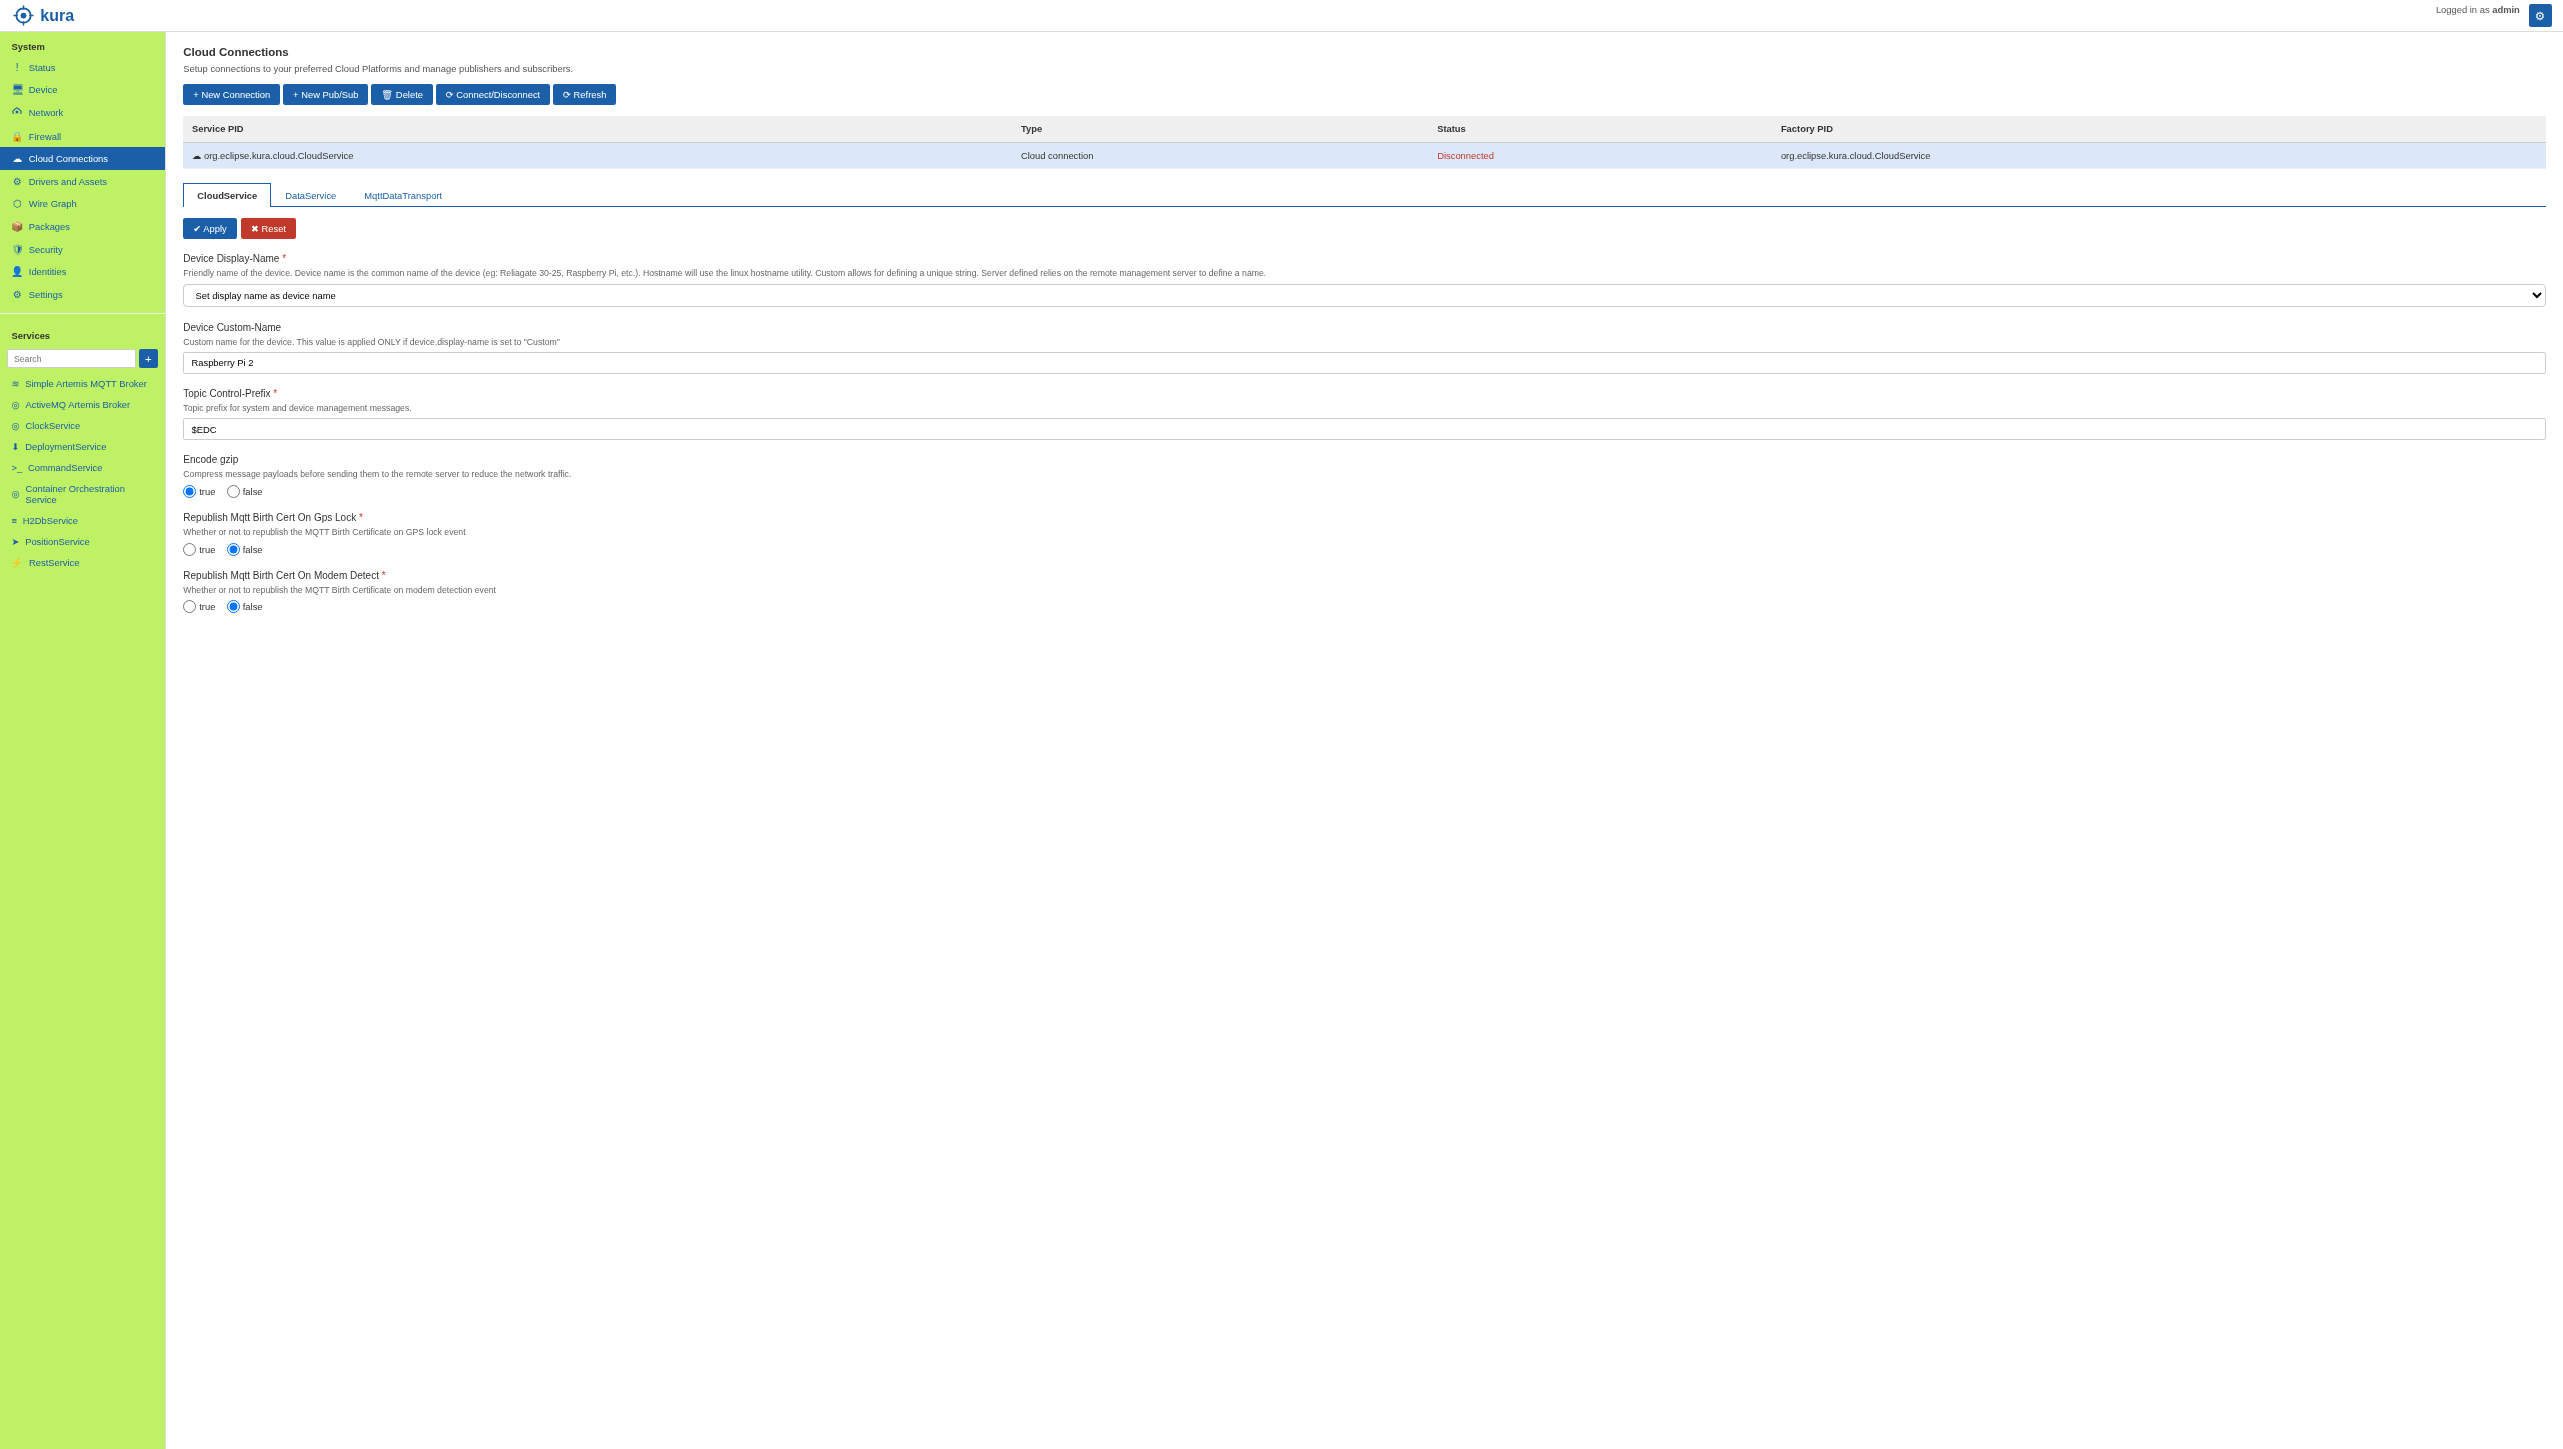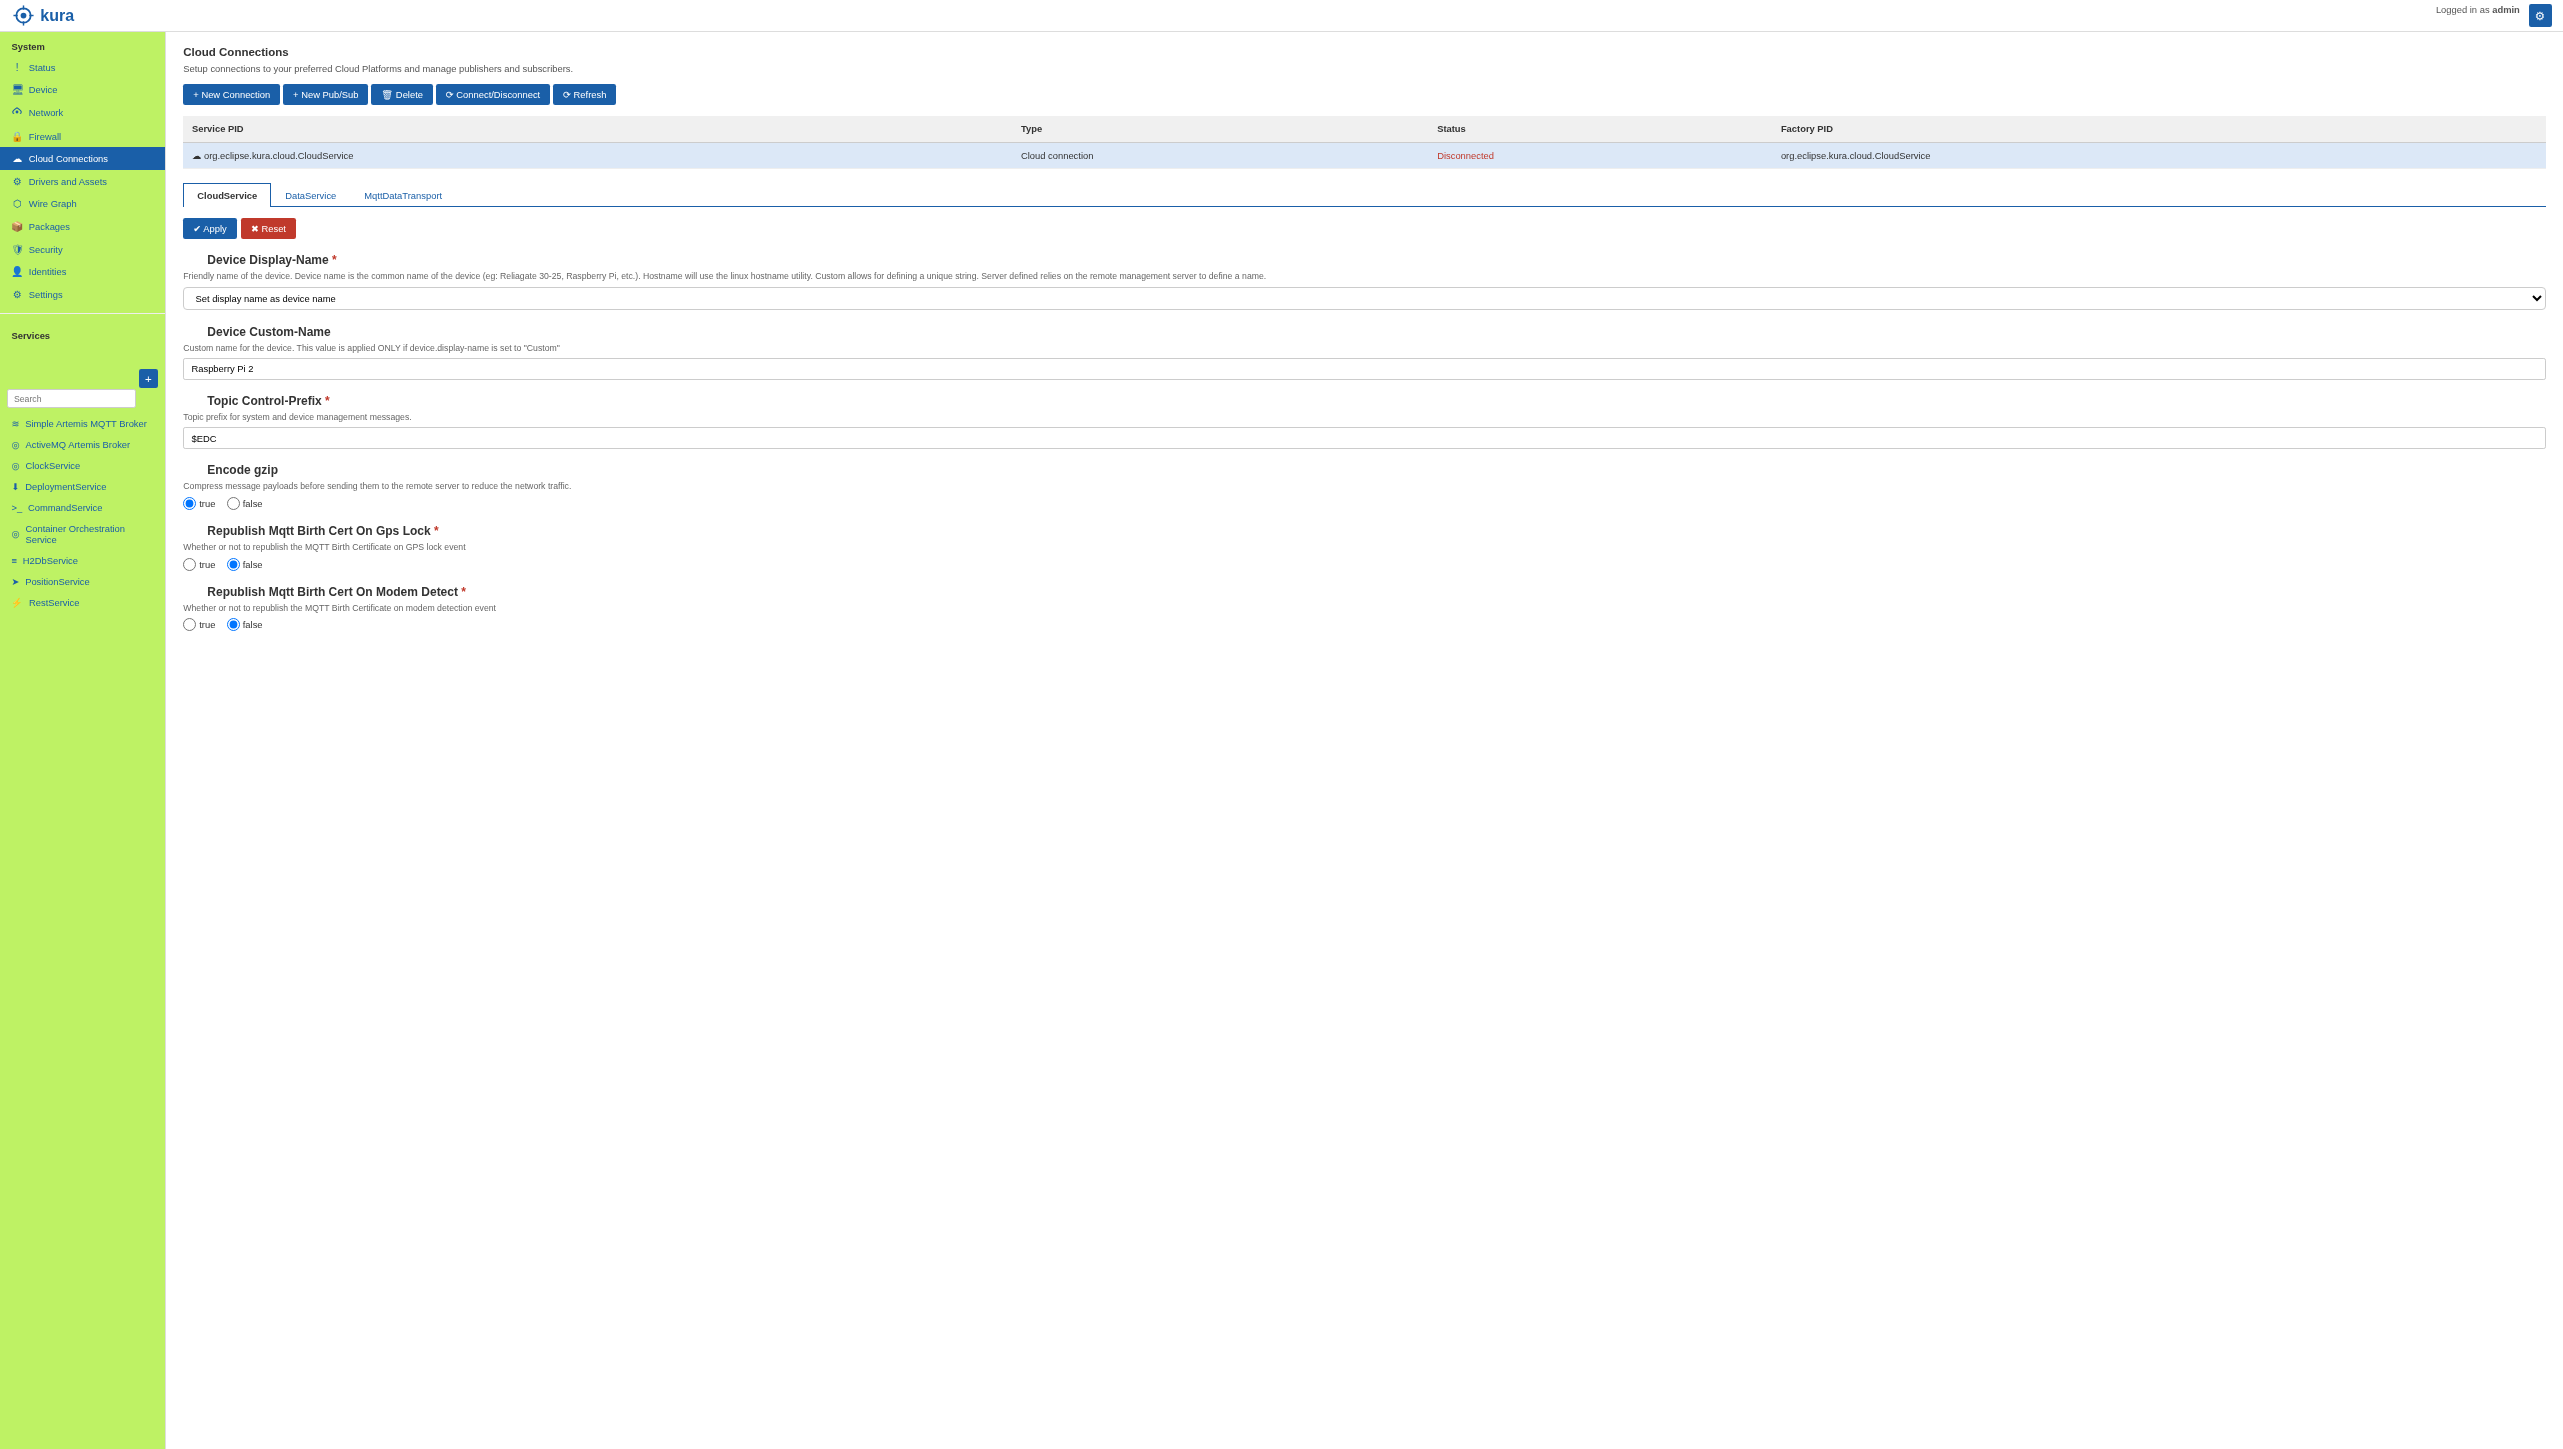--- a/index.html
+++ b/index.html
@@ -94,21 +94,20 @@
       align-items: center;
       gap: 2.9px;
       padding: 4.3px 7.2px;
     }
     .search-input {
       flex: 1;
       padding: 3.6px 5.8px;
       border: 0.7px solid #ccc;
       border-radius: 2.2px;
       font-size: 8.7px;
-      margin-top: 40px;
     }
     .add-service-btn {
       background: #1a5fa8;
       color: white;
       border: none;
       border-radius: 2.2px;
       width: 19px;
       height: 19px;
       cursor: pointer;
       font-size: 11.5px;
@@ -248,25 +247,24 @@
       font-size: 9.4px;
       display: flex;
       align-items: center;
       gap: 2.9px;
     }
 
     .form-group {
       margin-bottom: 14.4px;
     }
     .form-label {
-      font-size: 12px;
-      font-weight: bold;
+      font-size: 10px;
+      font-weight: normal;
       color: #333;
       margin-bottom: 2.9px;
-      margin-left: 24px;
     }
     .required-star { color: #c0392b; }
     .form-desc {
       font-size: 8.7px;
       color: #666;
       margin-bottom: 4.3px;
       line-height: 1.4;
     }
     .form-control {
       width: 100%;

